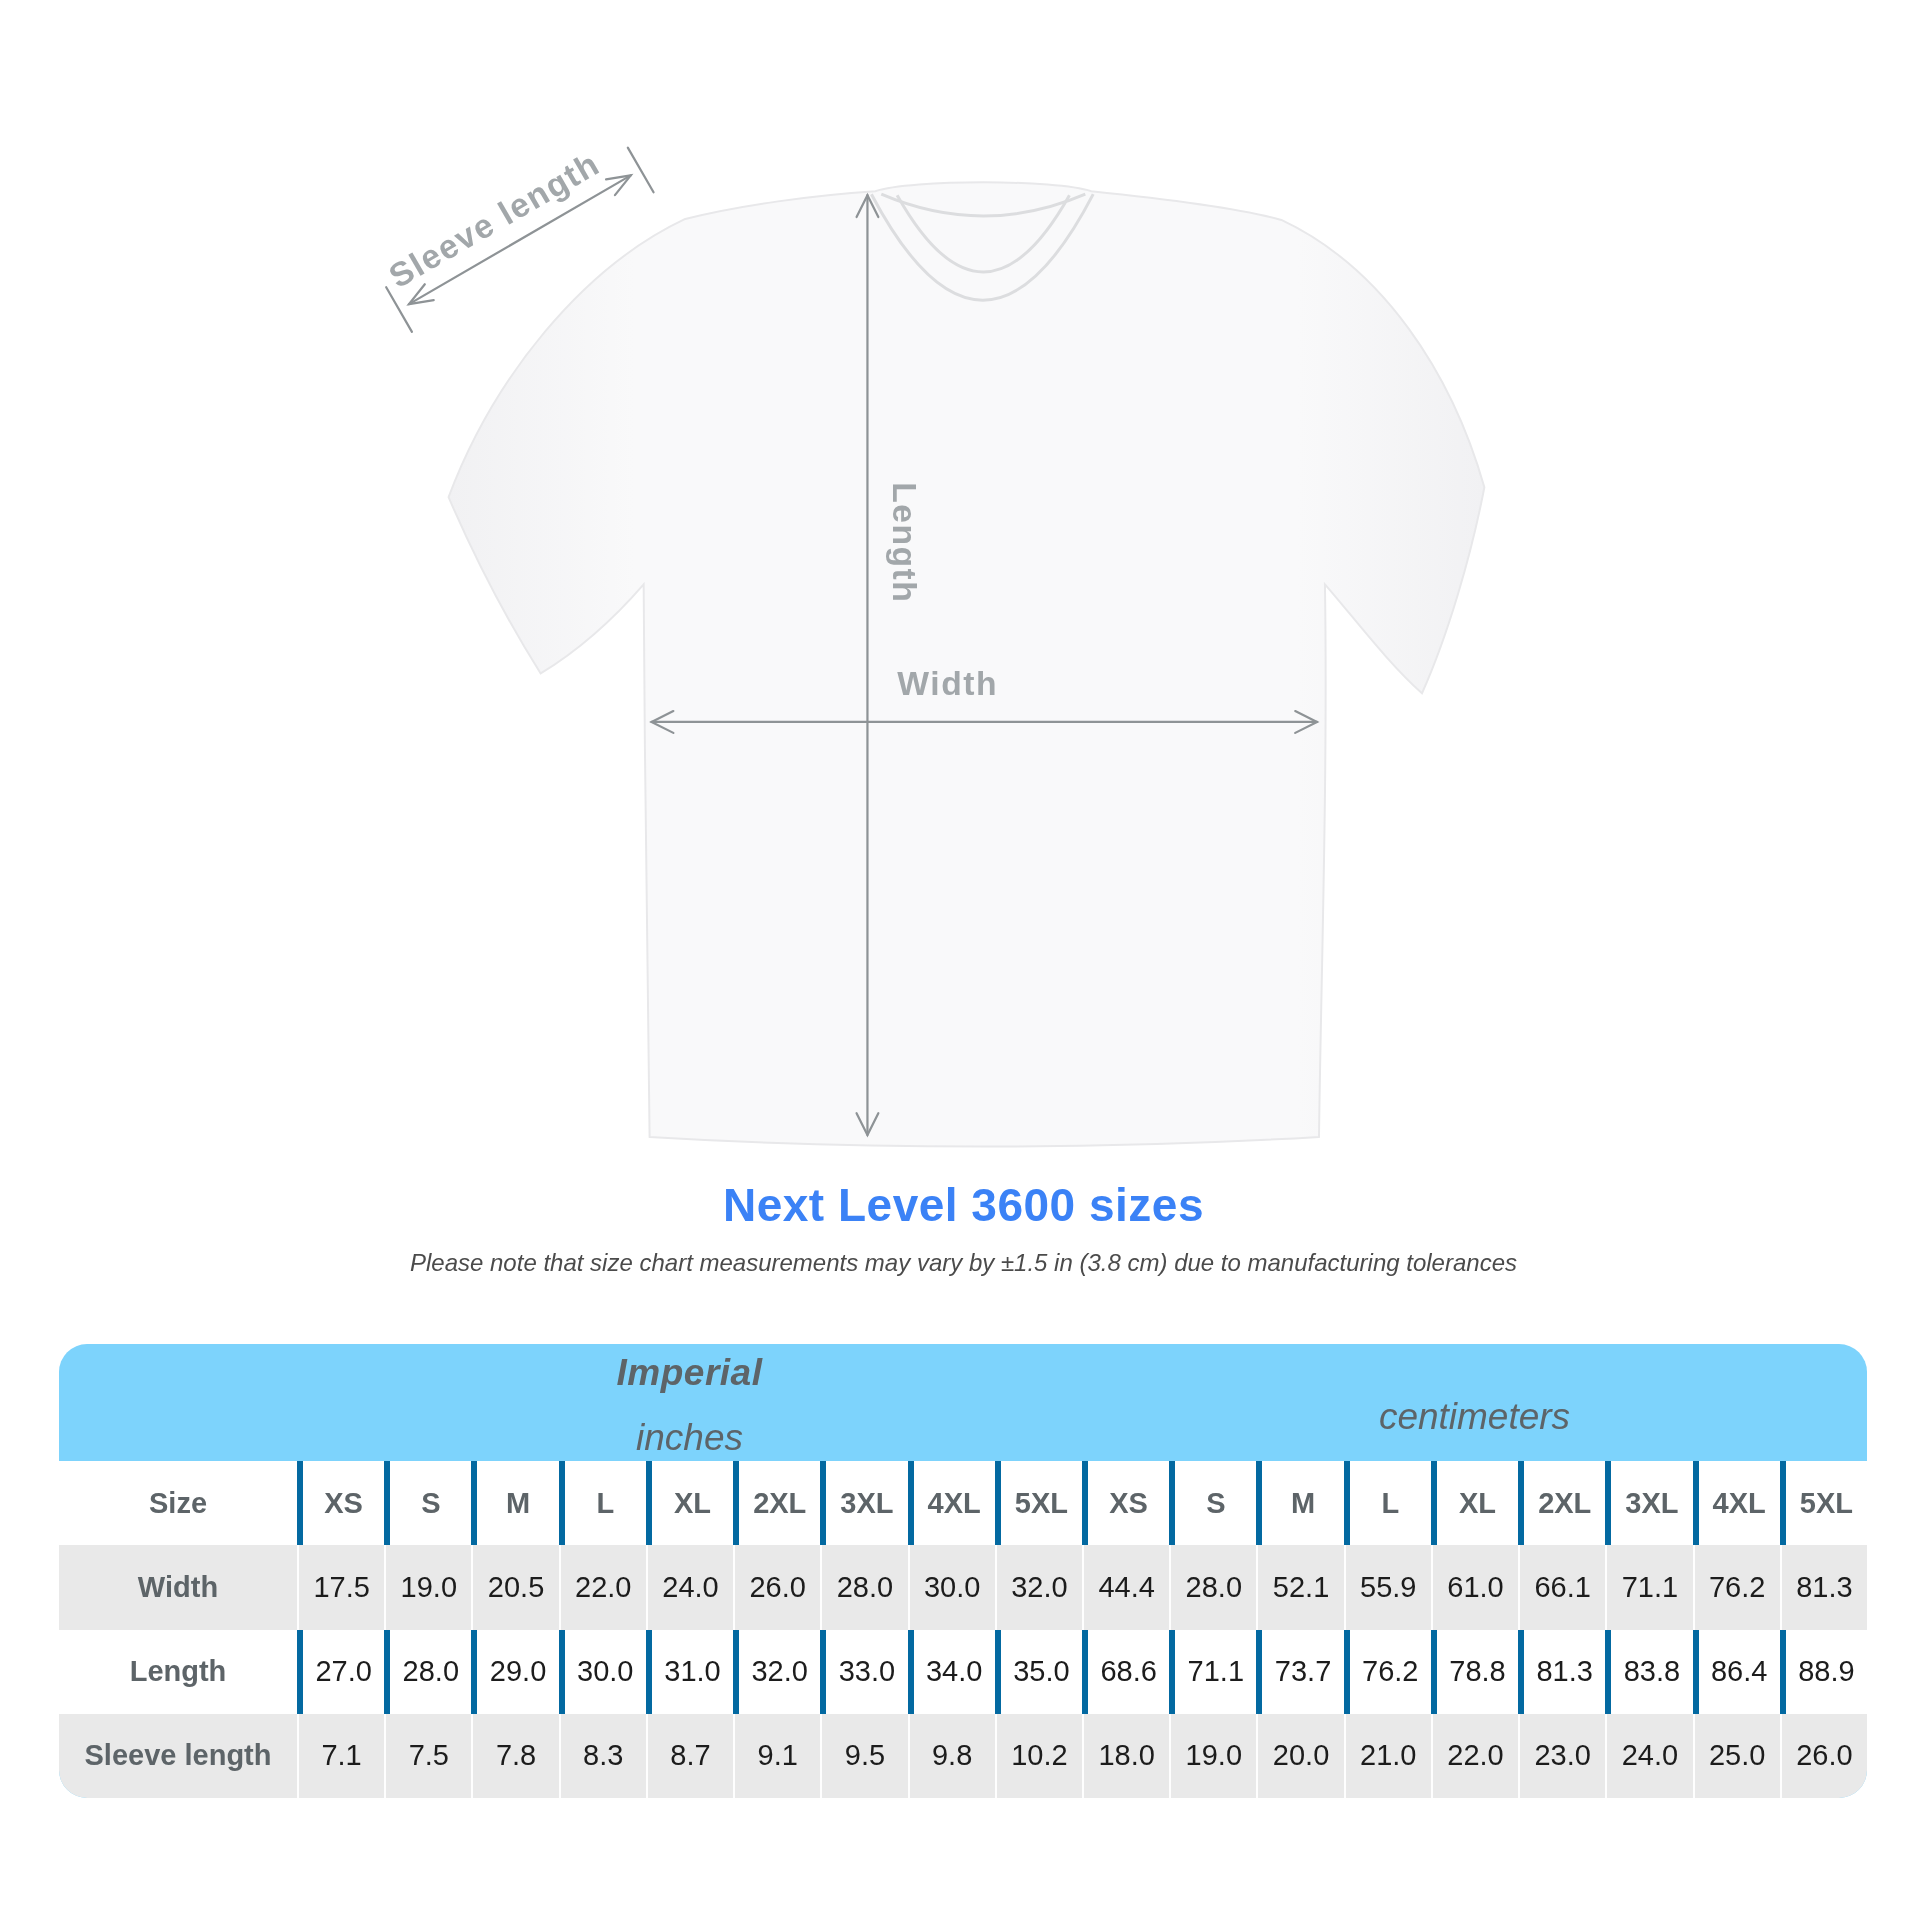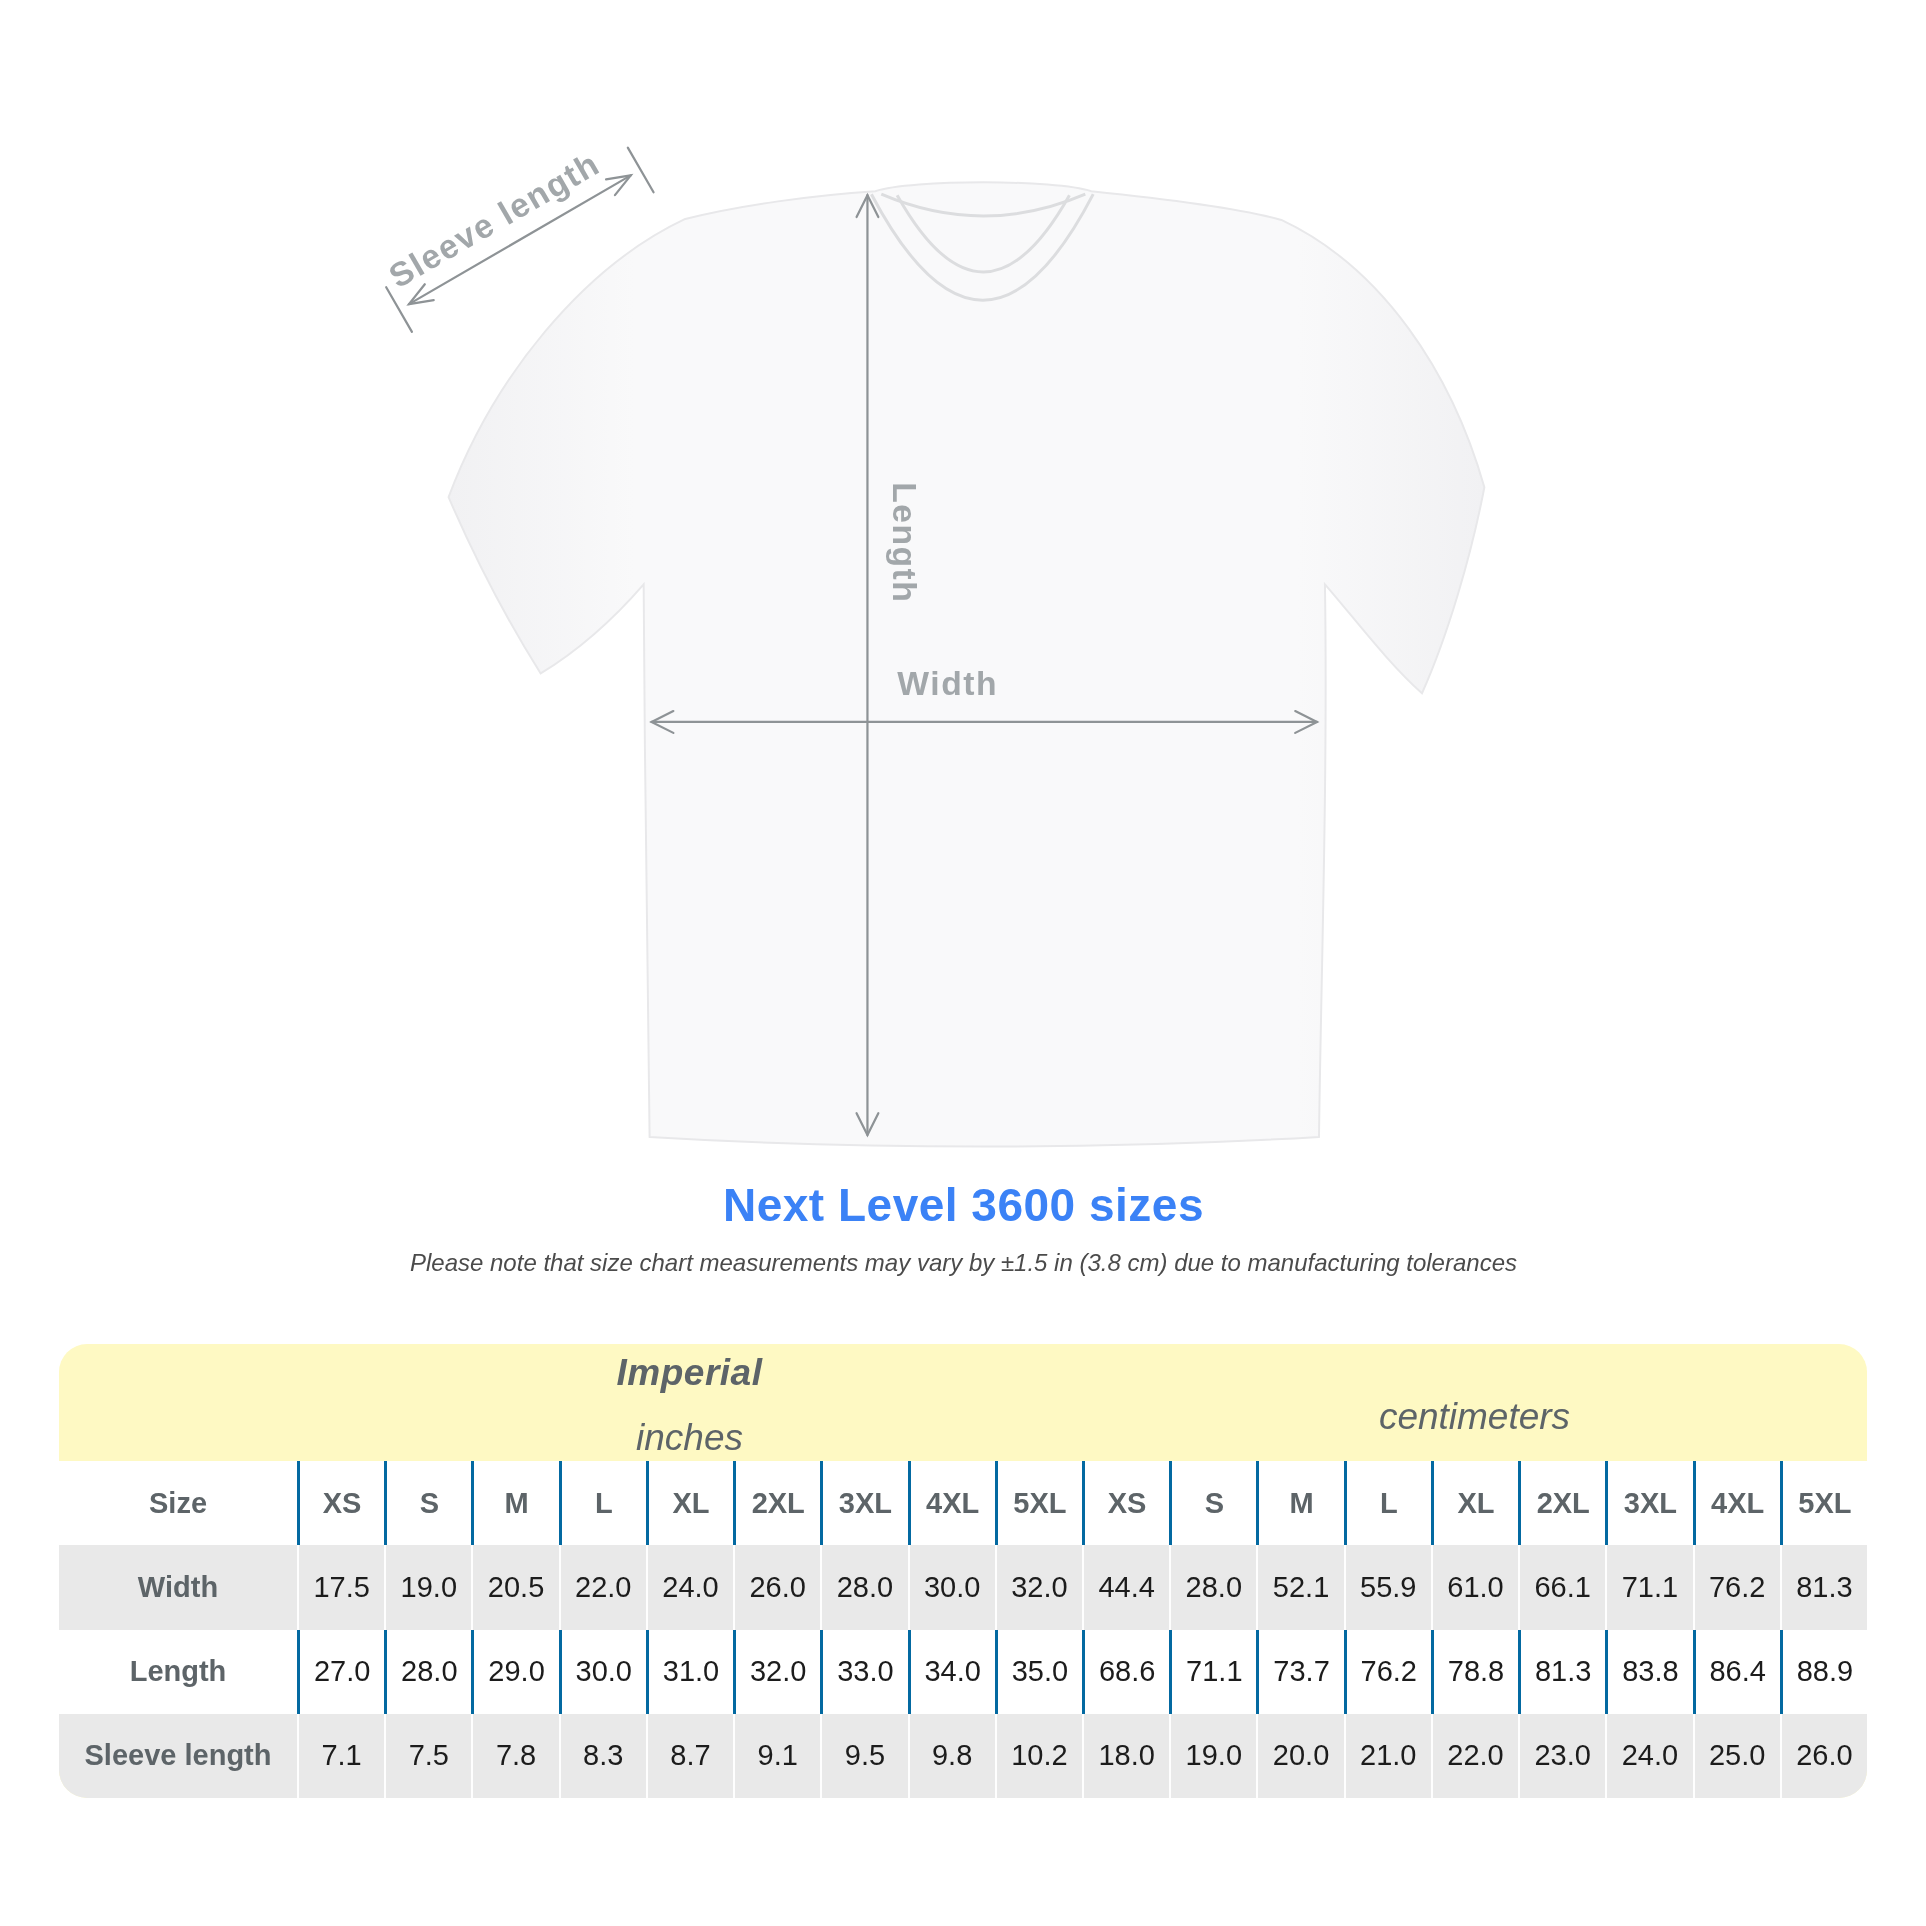--- a/index.html
+++ b/index.html
@@ -6,33 +6,33 @@
   .page{position:relative;width:1927px;height:1927px;background:#ffffff;overflow:hidden;
         font-family:"Liberation Sans",sans-serif;}
   svg.diagram{position:absolute;left:0;top:0;}
   .dim-label{font-family:"Liberation Sans",sans-serif;font-size:34px;font-weight:bold;
              fill:#a2a7aa;letter-spacing:1.5px;}
   .page-title{position:absolute;left:0;top:1178px;width:100%;text-align:center;
               font-size:46px;font-weight:bold;color:#3b82f6;letter-spacing:0.5px;}
   .page-subtitle{position:absolute;left:0;top:1249px;width:100%;text-align:center;
                  font-size:24px;font-style:italic;color:#4b4b4b;}
   .size-table{position:absolute;left:59px;top:1344px;width:1808px;height:454px;
-              background:#fef9c3;border-radius:28px;overflow:hidden;
+              background:#7dd3fc;border-radius:28px;overflow:hidden;
               display:grid;grid-template-rows:117px 1fr 1fr 1fr 1fr;}
   .group-row{display:grid;grid-template-columns:238px 1fr 1fr;align-items:center;}
   .group{text-align:center;padding-top:6px;}
   .g-title{font-size:37px;font-weight:bold;font-style:italic;color:#5d6468;letter-spacing:0.5px;}
   .g-unit{font-size:37px;font-style:italic;color:#5d6468;margin-top:23px;}
   .trow{display:grid;grid-template-columns:238px repeat(18,1fr);}
   .row-white{background:#ffffff;}
   .row-gray{background:#e9e9e9;}
   .cell{display:flex;align-items:center;justify-content:center;
         font-size:29px;color:#1c1c1c;box-sizing:border-box;}
   .label-cell,.head-cell{font-weight:bold;color:#5d6468;}
-  .row-white .cell + .cell{border-left:3px solid #0369a1;}
+  .row-white .cell + .cell{border-left:6px solid #0369a1;}
   .row-gray  .cell + .cell{border-left:2px solid rgba(255,255,255,.95);}
 </style>
 </head>
 <body>
 
 <div class="page">
 
   <svg class="diagram" width="1927" height="1238" viewBox="0 0 1946 1250">
     <defs>
       <linearGradient id="shirtShade" x1="0" y1="0" x2="1" y2="0">

